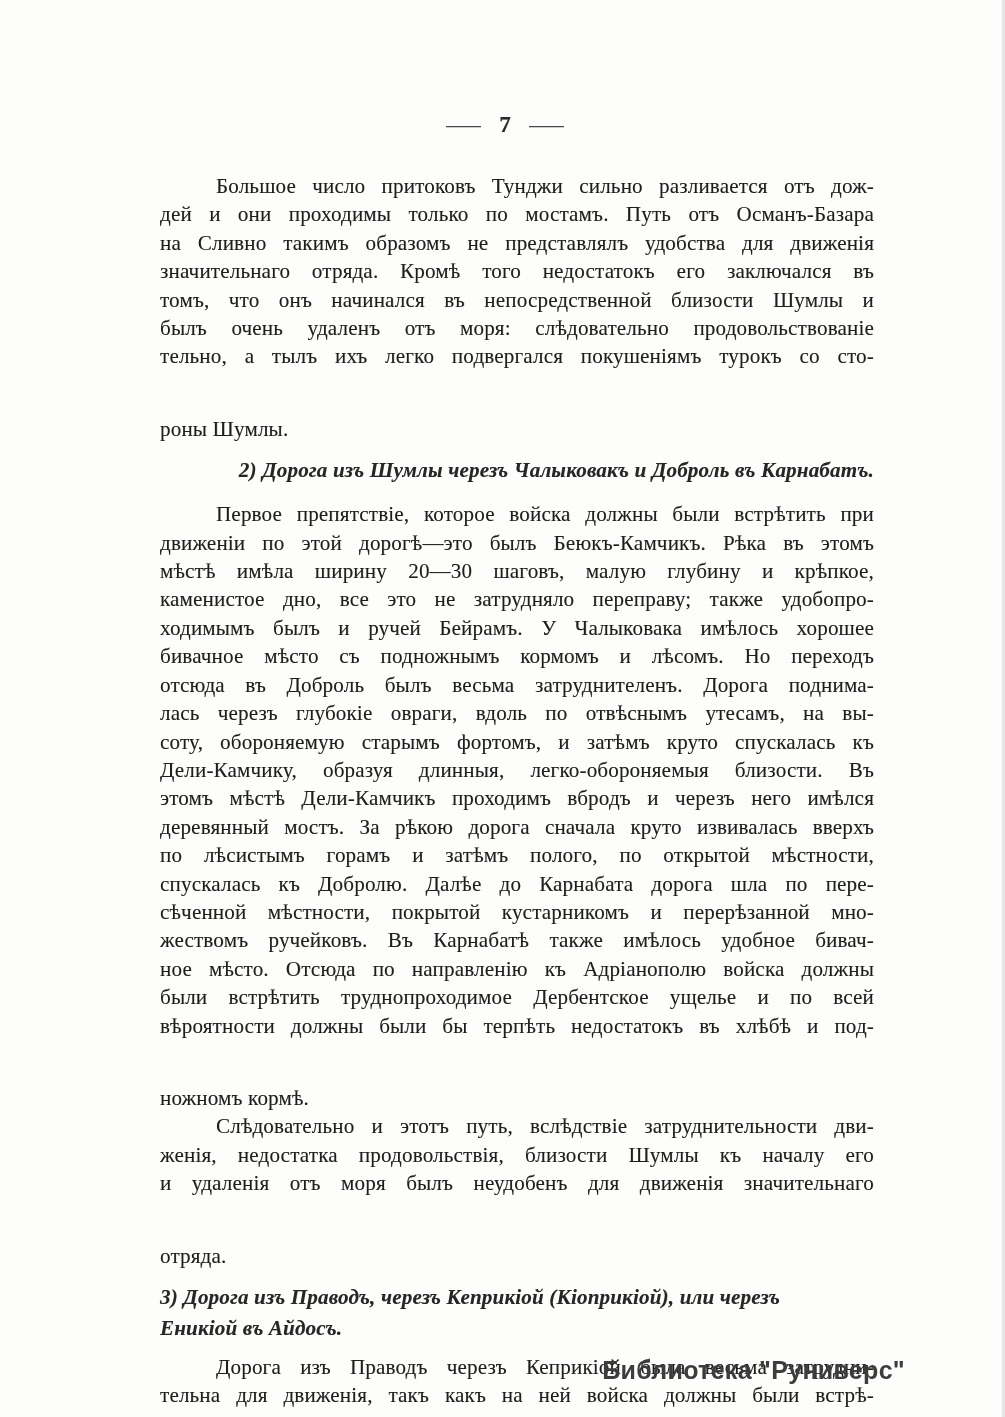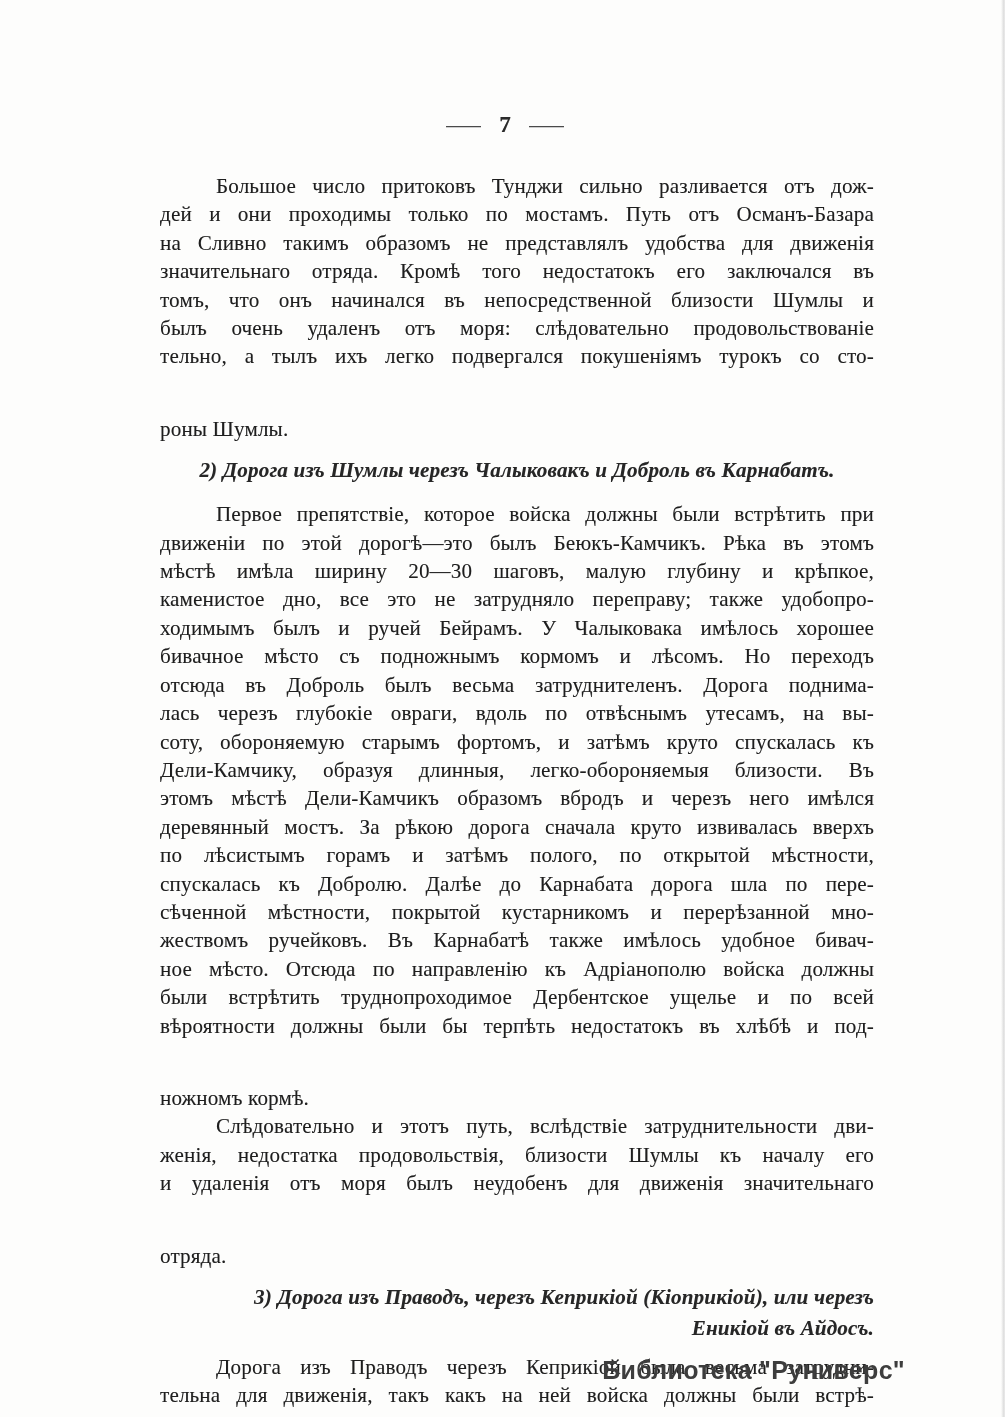--- a/index.html
+++ b/index.html
@@ -63,30 +63,30 @@
   }
   .lastline {
     text-align-last: left;
     margin-top: 44px;
   }
   .indent {
     text-indent: 56px;
   }
   .heading2 {
     margin: 13px 0 15px 0;
-    text-align: center;
+    text-align: right;
     font-style: italic;
     font-weight: bold;
     font-size: 21px;
     line-height: 29px;
     color: #262626;
   }
   .heading3 {
     margin: 12px 0 9px 0;
-    text-align: right;
+    text-align: left;
     font-style: italic;
     font-weight: bold;
     font-size: 21px;
     line-height: 31px;
     color: #262626;
   }
   .watermark {
     position: absolute;
     top: 1356px;
     right: 100px;
@@ -127,21 +127,21 @@
       <div class="line indent">Первое препятствіе, которое войска должны были встрѣтить при</div>
       <div class="line">движеніи по этой дорогѣ—это былъ Беюкъ-Камчикъ. Рѣка въ этомъ</div>
       <div class="line">мѣстѣ имѣла ширину 20—30 шаговъ, малую глубину и крѣпкое,</div>
       <div class="line">каменистое дно, все это не затрудняло переправу; также удобопро-</div>
       <div class="line">ходимымъ былъ и ручей Бейрамъ. У Чалыковака имѣлось хорошее</div>
       <div class="line">бивачное мѣсто съ подножнымъ кормомъ и лѣсомъ. Но переходъ</div>
       <div class="line">отсюда въ Доброль былъ весьма затруднителенъ. Дорога поднима-</div>
       <div class="line">лась черезъ глубокіе овраги, вдоль по отвѣснымъ утесамъ, на вы-</div>
       <div class="line">соту, обороняемую старымъ фортомъ, и затѣмъ круто спускалась къ</div>
       <div class="line">Дели-Камчику, образуя длинныя, легко-обороняемыя близости. Въ</div>
-      <div class="line">этомъ мѣстѣ Дели-Камчикъ образомъ вбродъ и черезъ него имѣлся</div>
+      <div class="line">этомъ мѣстѣ Дели-Камчикъ проходимъ вбродъ и черезъ него имѣлся</div>
       <div class="line">деревянный мостъ. За рѣкою дорога сначала круто извивалась вверхъ</div>
       <div class="line">по лѣсистымъ горамъ и затѣмъ полого, по открытой мѣстности,</div>
       <div class="line">спускалась къ Добролю. Далѣе до Карнабата дорога шла по пере-</div>
       <div class="line">сѣченной мѣстности, покрытой кустарникомъ и перерѣзанной мно-</div>
       <div class="line">жествомъ ручейковъ. Въ Карнабатѣ также имѣлось удобное бивач-</div>
       <div class="line">ное мѣсто. Отсюда по направленію къ Адріанополю войска должны</div>
       <div class="line">были встрѣтить труднопроходимое Дербентское ущелье и по всей</div>
       <div class="line">вѣроятности должны были бы терпѣть недостатокъ въ хлѣбѣ и под-</div>
       <div class="line lastline">ножномъ кормѣ.</div>
     </div>

